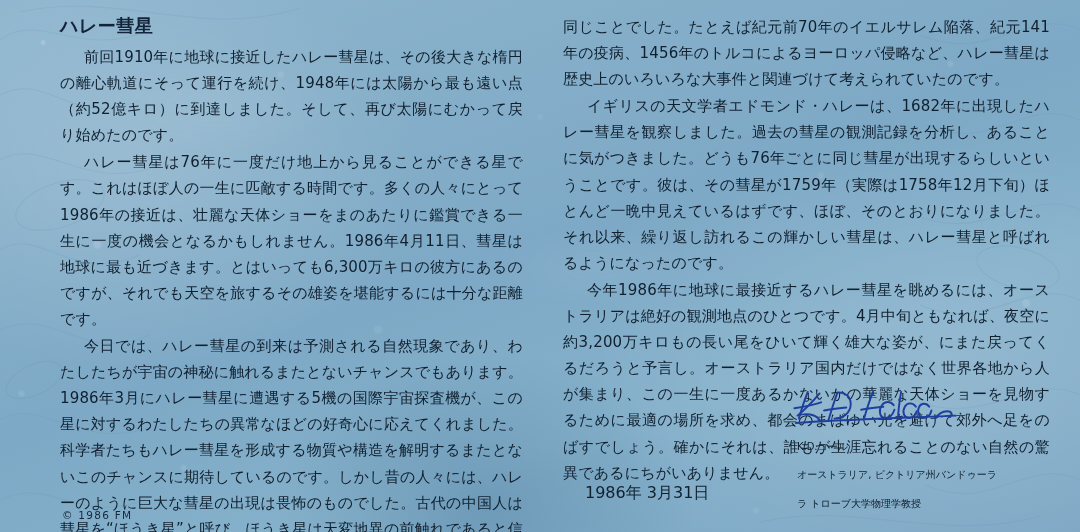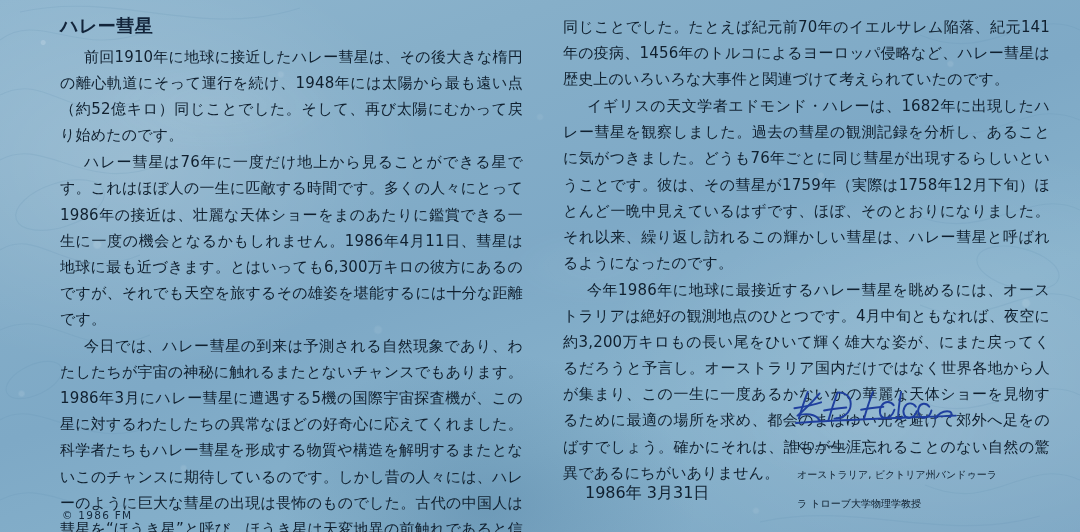--- a/index.html
+++ b/index.html
@@ -180,21 +180,21 @@
       <ellipse cx="60" cy="205" rx="46" ry="22" transform="rotate(-18 60 205)"></ellipse>
       <ellipse cx="1018" cy="268" rx="42" ry="20" transform="rotate(14 1018 268)"></ellipse>
       <ellipse cx="34" cy="380" rx="30" ry="15" transform="rotate(-25 34 380)"></ellipse>
     </g>
   </svg>
 
   <div class="columns">
 
     <div class="col col-left">
       <h1 class="doc-title">ハレー彗星</h1>
-      <p class="para first">前回1910年に地球に接近したハレー彗星は、その後大きな楕円の離心軌道にそって運行を続け、1948年には太陽から最も遠い点（約52億キロ）同じことでした。そして、再び太陽にむかって戻り始めたのです。</p>
+      <p class="para first">前回1910年に地球に接近したハレー彗星は、その後大きな楕円の離心軌道にそって運行を続け、1948年には太陽から最も遠い点（約52億キロ）に到達しました。そして、再び太陽にむかって戻り始めたのです。</p>
       <p class="para">ハレー彗星は76年に一度だけ地上から見ることができる星です。これはほぼ人の一生に匹敵する時間です。多くの人々にとって1986年の接近は、壮麗な天体ショーをまのあたりに鑑賞できる一生に一度の機会となるかもしれません。1986年4月11日、彗星は地球に最も近づきます。とはいっても6,300万キロの彼方にあるのですが、それでも天空を旅するその雄姿を堪能するには十分な距離です。</p>
       <p class="para">今日では、ハレー彗星の到来は予測される自然現象であり、わたしたちが宇宙の神秘に触れるまたとないチャンスでもあります。1986年3月にハレー彗星に遭遇する5機の国際宇宙探査機が、この星に対するわたしたちの異常なほどの好奇心に応えてくれました。科学者たちもハレー彗星を形成する物質や構造を解明するまたとないこのチャンスに期待しているのです。しかし昔の人々には、ハレーのように巨大な彗星の出現は畏怖のものでした。古代の中国人は彗星を“ほうき星”と呼び、ほうき星は天変地異の前触れであると信じていました。それは他の国々でも</p>
     </div>
 
     <div class="col col-right">
       <p class="para cont">同じことでした。たとえば紀元前70年のイエルサレム陥落、紀元141年の疫病、1456年のトルコによるヨーロッパ侵略など、ハレー彗星は歴史上のいろいろな大事件と関連づけて考えられていたのです。</p>
       <p class="para">イギリスの天文学者エドモンド・ハレーは、1682年に出現したハレー彗星を観察しました。過去の彗星の観測記録を分析し、あることに気がつきました。どうも76年ごとに同じ彗星が出現するらしいということです。彼は、その彗星が1759年（実際は1758年12月下旬）ほとんど一晩中見えているはずです、ほぼ、そのとおりになりました。それ以来、繰り返し訪れるこの輝かしい彗星は、ハレー彗星と呼ばれるようになったのです。</p>
       <p class="para">今年1986年に地球に最接近するハレー彗星を眺めるには、オーストラリアは絶好の観測地点のひとつです。4月中旬ともなれば、夜空に約3,200万キロもの長い尾をひいて輝く雄大な姿が、にまた戻ってくるだろうと予言し。オーストラリア国内だけではなく世界各地から人が集まり、この一生に一度あるかないかの華麗な天体ショーを見物するために最適の場所を求め、都会のまばゆい光を避けて郊外へ足をのばすでしょう。確かにそれは、誰もが生涯忘れることのない自然の驚異であるにちがいありません。</p>
 
       <div class="sign-block">

